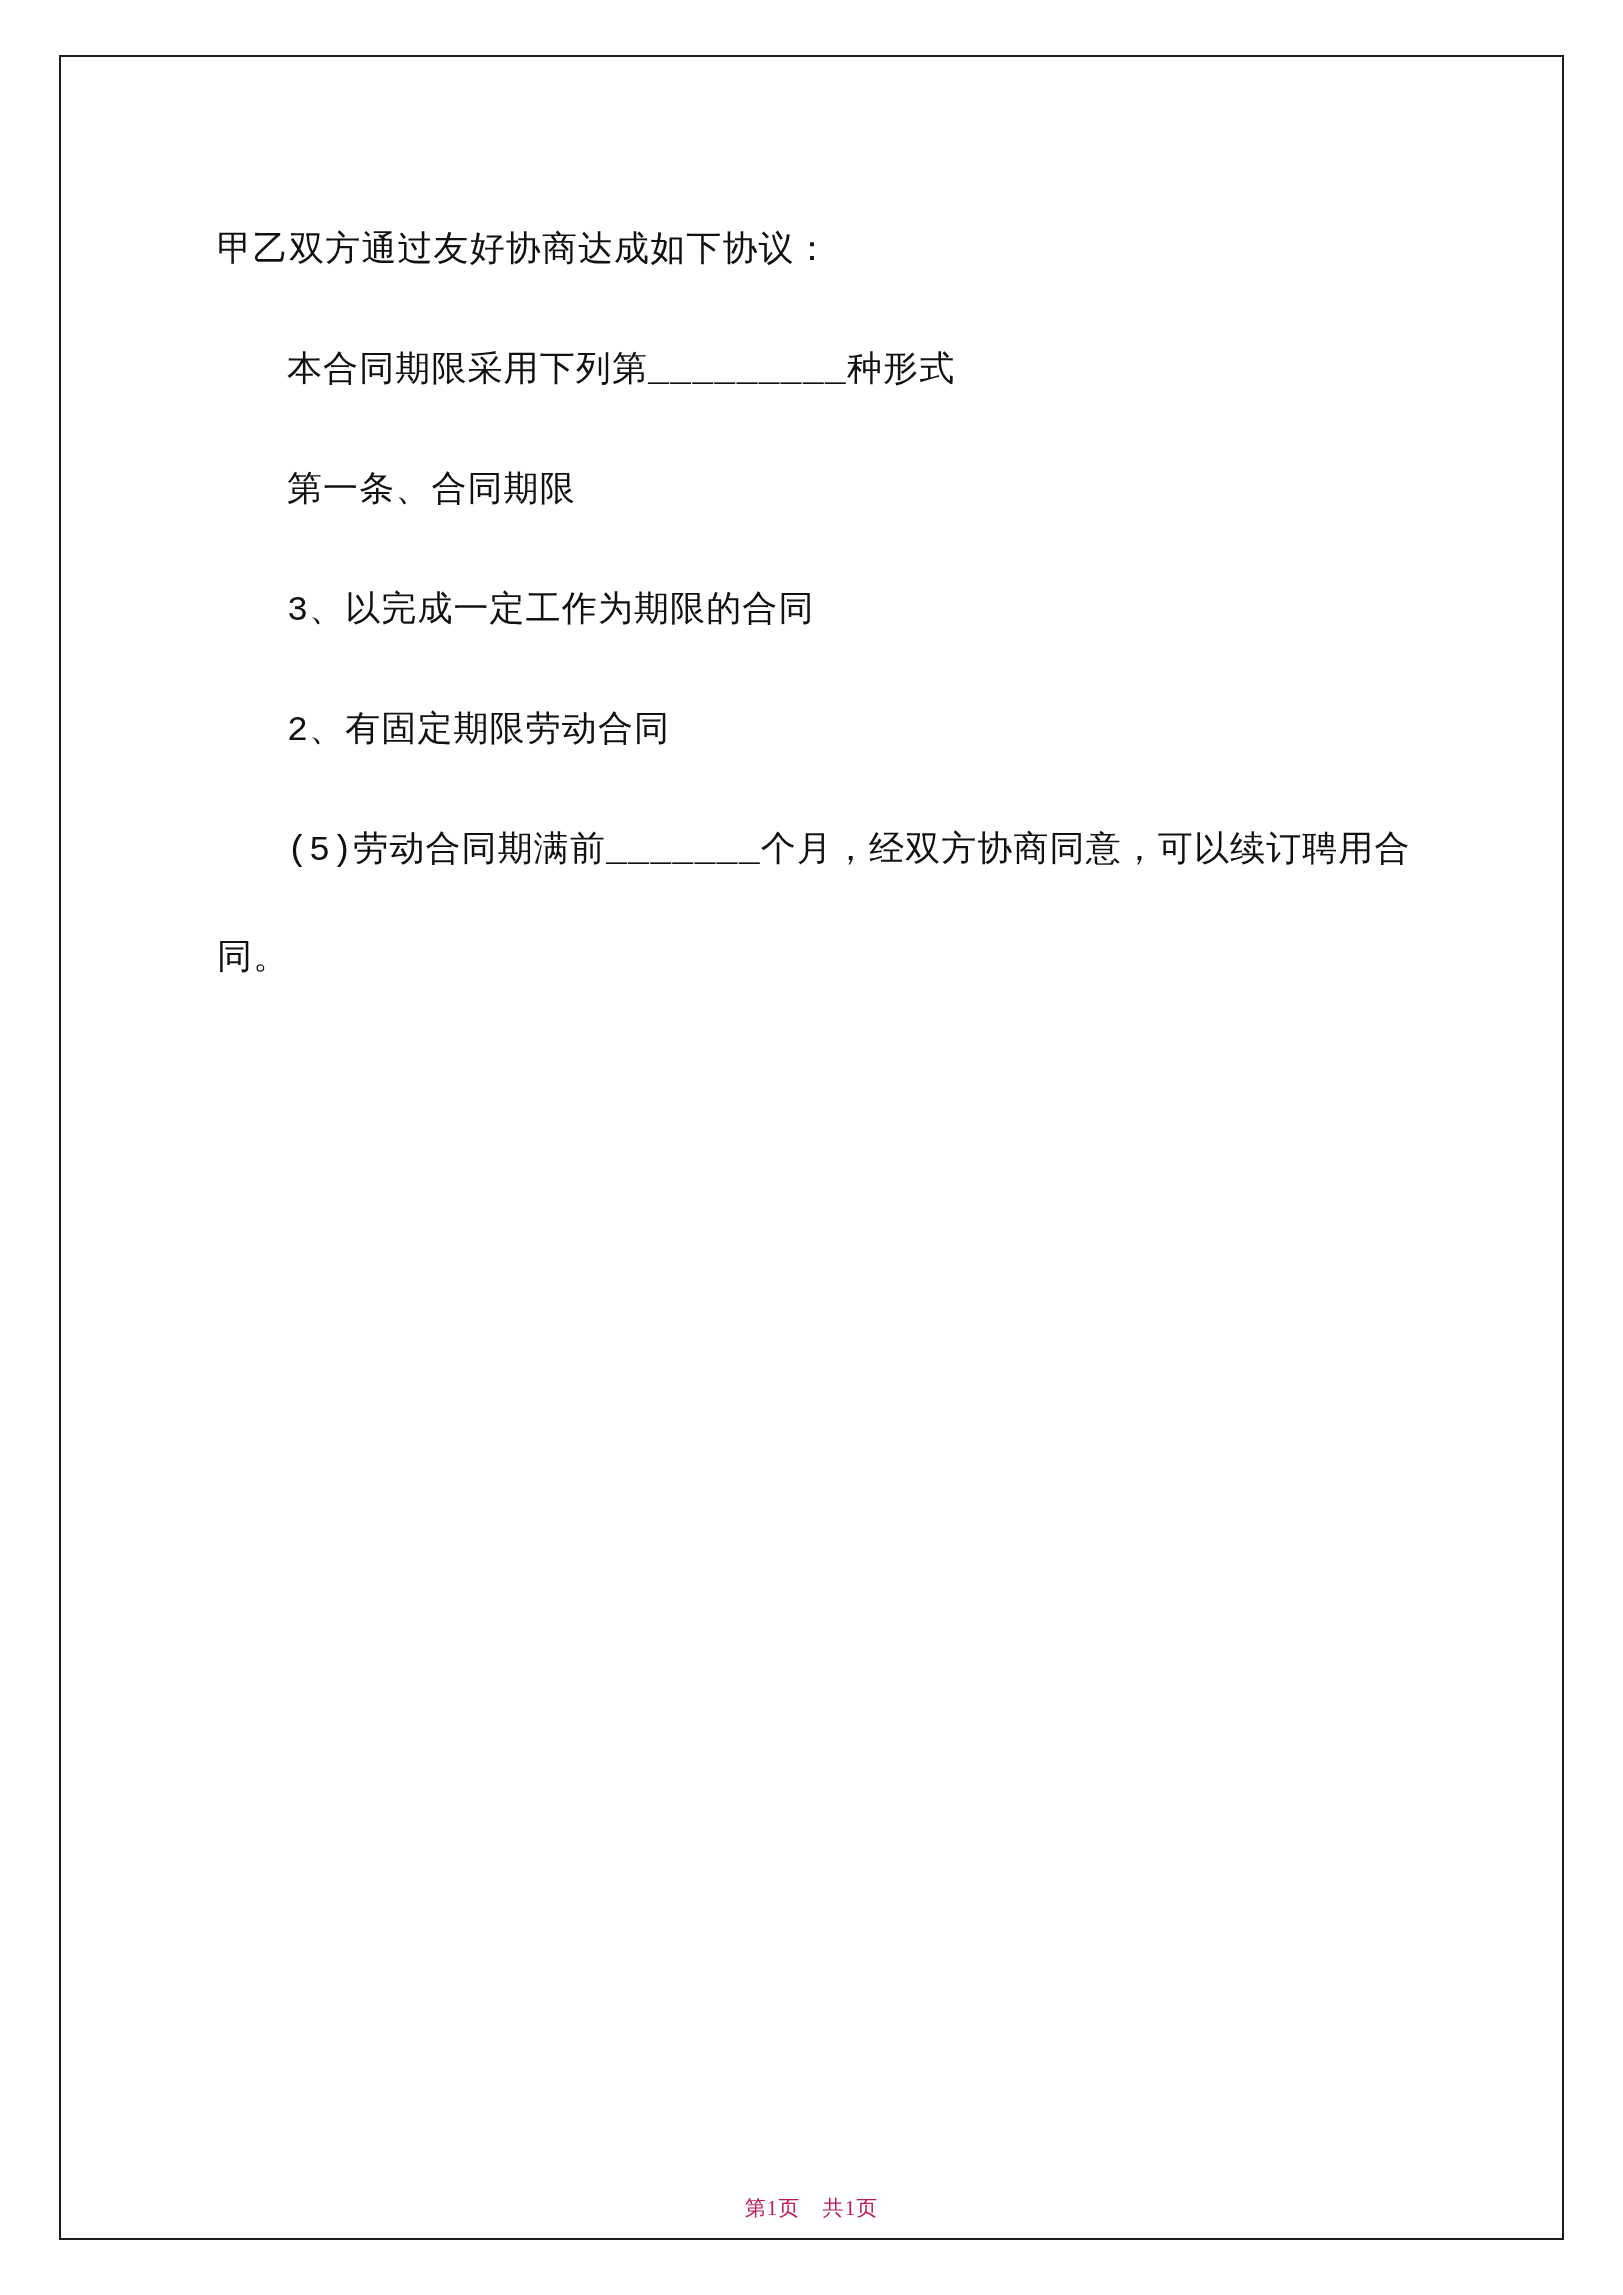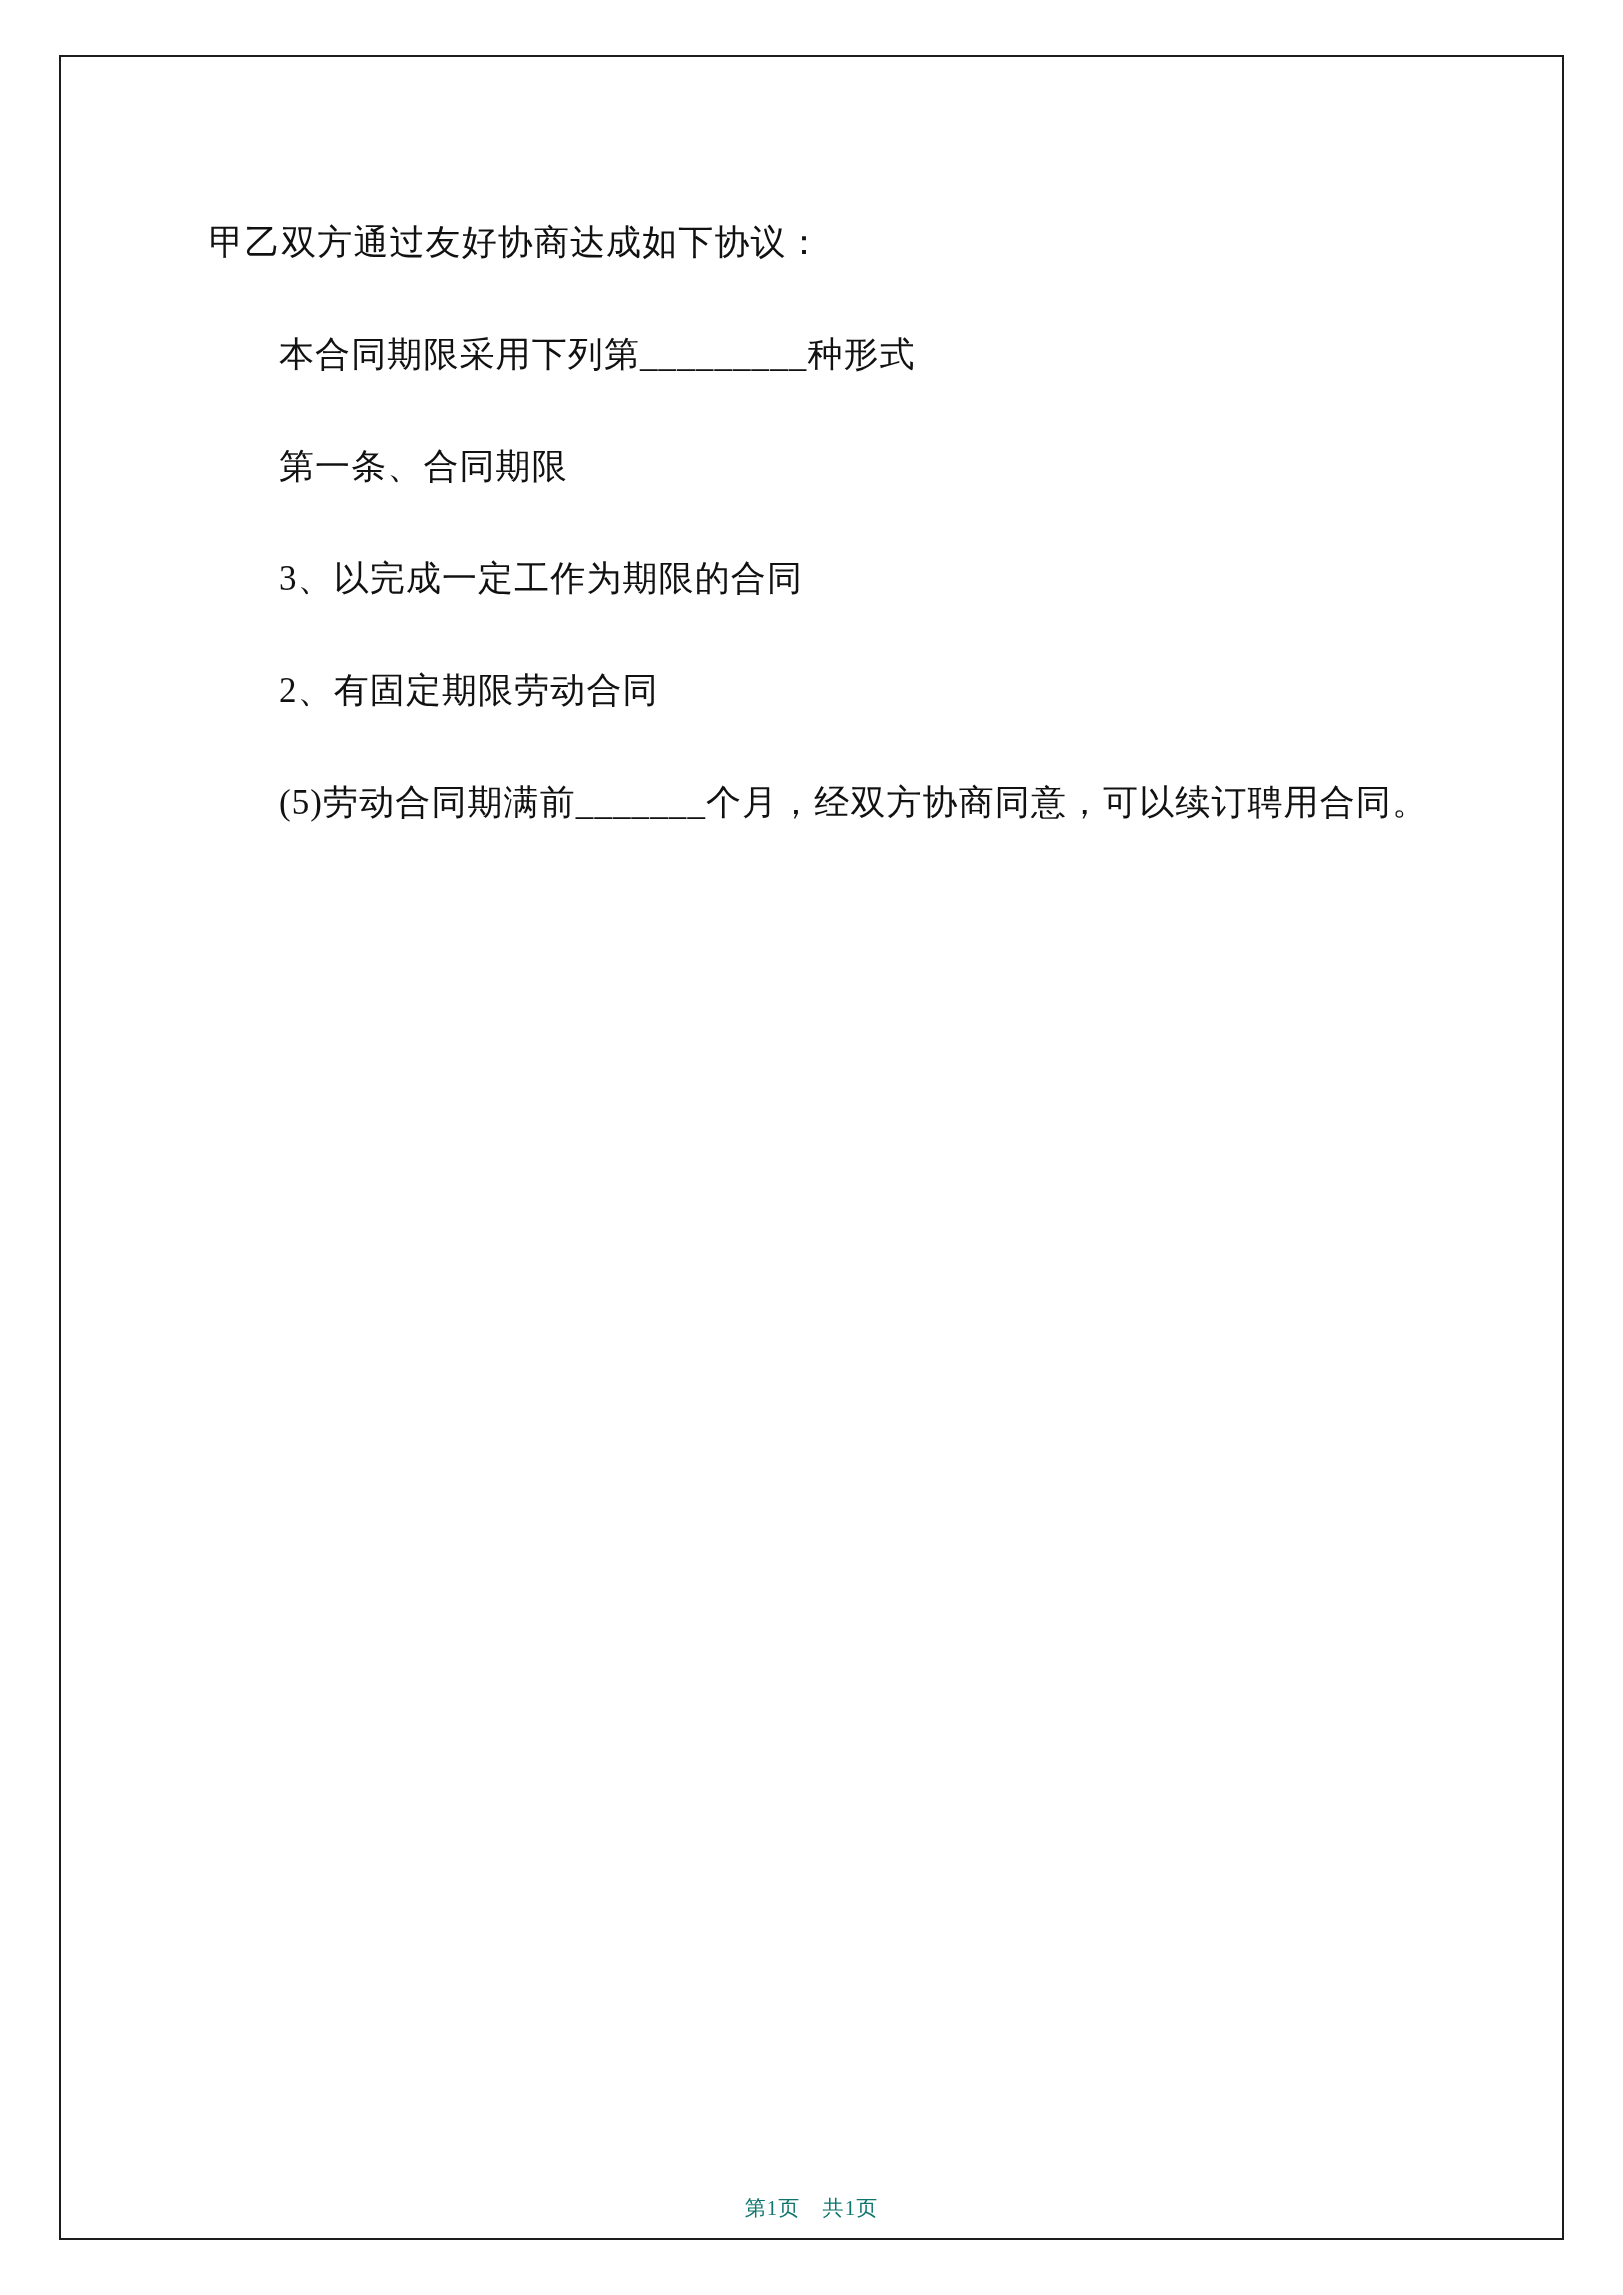--- a/index.html
+++ b/index.html
@@ -28,36 +28,37 @@
     left: 205px;
     top: 185px;
     width: 1251px;
     font-size: 35px;
     line-height: 108px;
     letter-spacing: 1.1px;
     word-break: break-all;
     overflow-wrap: break-word;
   }
   .document-body p {
-    margin: 4px;
+    margin: 12px;
     padding: 0;
     white-space: pre-wrap;
+    font-family: Liberation Mono, monospace;
   }
   .document-body p.indent {
     text-indent: 2em;
   }
   .page-footer {
     position: absolute;
     left: 0;
     right: 0;
     bottom: 73px;
     text-align: center;
     font-size: 21px;
     letter-spacing: 1.1px;
-    color: #0f766e;
+    color: #be185d;
   }
 </style>
 </head>
 <body>
 
 <div class="page-border"></div>
 
 <div class="document-body">
   <p>甲乙双方通过友好协商达成如下协议：</p>
   <p class="indent">本合同期限采用下列第_________种形式</p>

